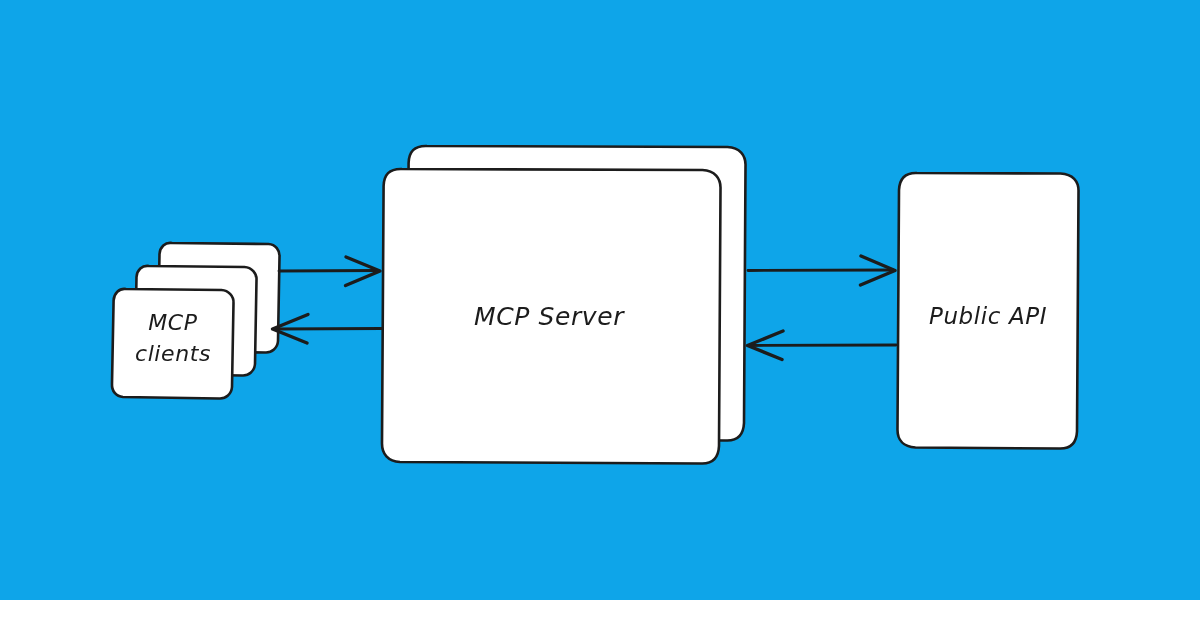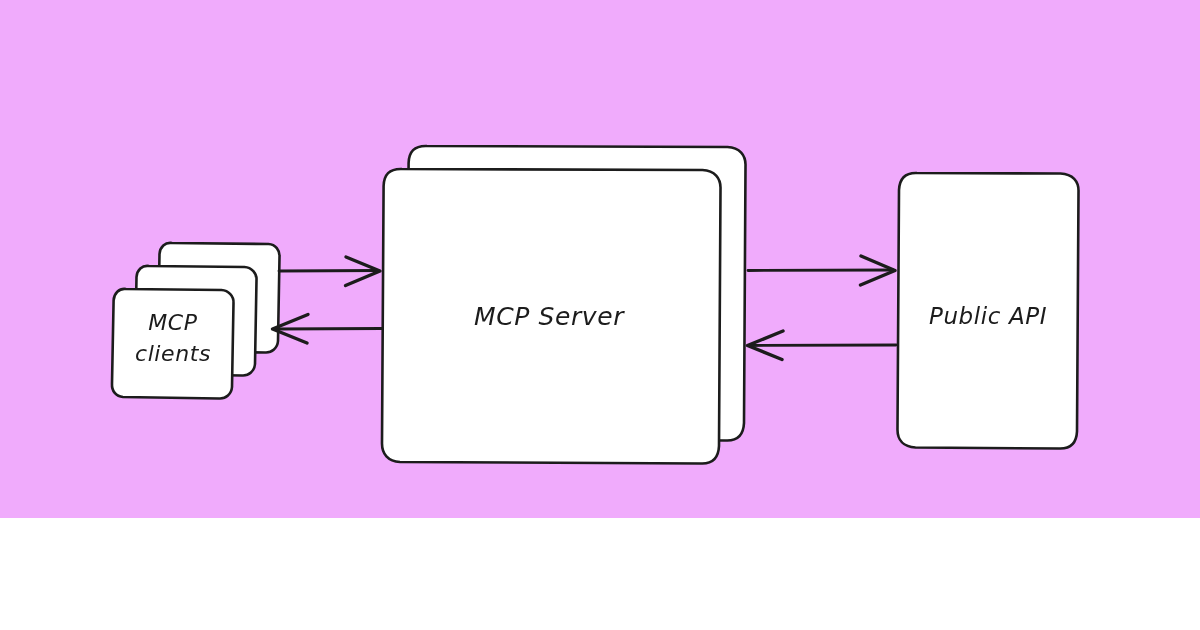--- a/index.html
+++ b/index.html
@@ -9,22 +9,22 @@
   }
   body {
     width: 1200px;
     height: 630px;
     overflow: hidden;
     font-family: "DejaVu Sans", sans-serif;
   }
   #diagram-root {
     position: relative;
     width: 1200px;
-    height: 518px;
-    background: #f0abfc;
+    height: 600px;
+    background: #0ea5e9;
   }
   #diagram-svg {
     position: absolute;
     left: 0;
     top: 0;
     width: 1200px;
     height: 630px;
     display: block;
   }
   .node-shape {

